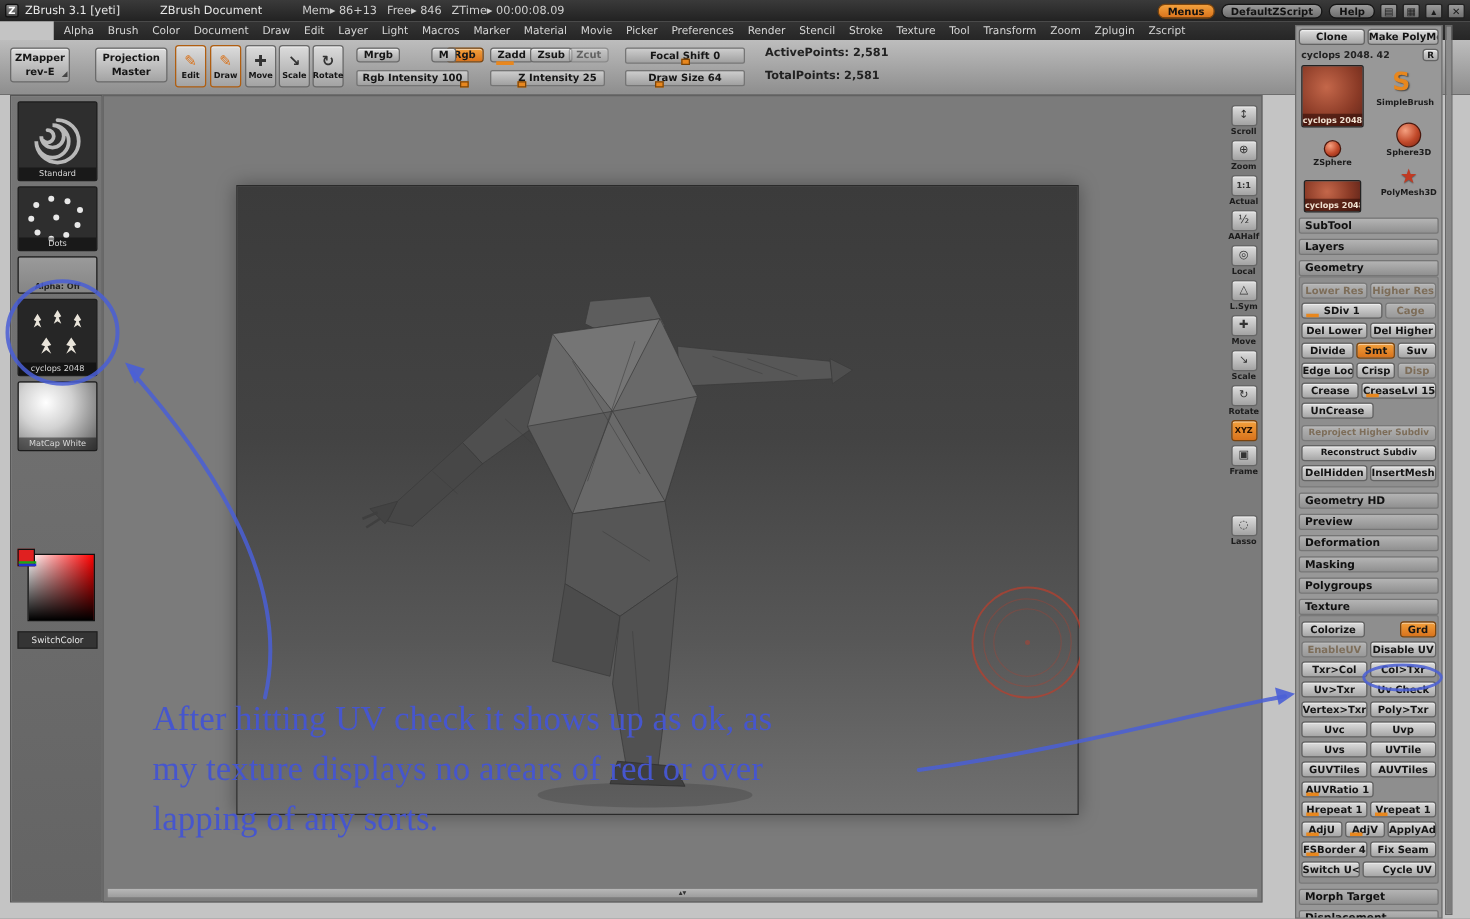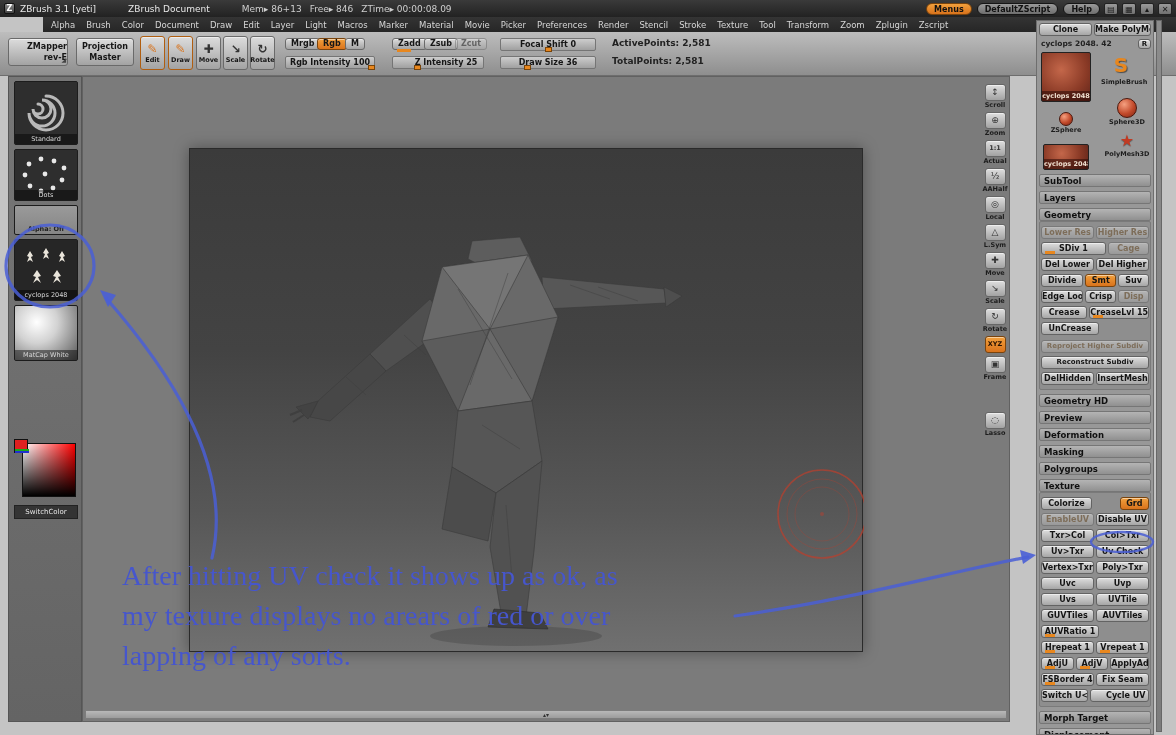--- a/index.html
+++ b/index.html
@@ -28,21 +28,21 @@
   .shelf .abs{position:absolute;}
   .big-btn{background:linear-gradient(#dcdcdc,#a3a3a3);border:1px solid #6a6a6a;border-radius:3px;text-align:center;font-size:8px;font-weight:bold;color:#161616;box-shadow:inset 0 1px 0 rgba(255,255,255,.5);}
   .two-line{line-height:11px;padding-top:2px;position:relative;}
   .corner{position:absolute;right:1px;bottom:0;font-size:6px;color:#444;}
   .tool-btn{width:25px;height:34px;display:flex;flex-direction:column;align-items:center;justify-content:center;gap:0;}
   .tool-btn .glyph{font-size:12px;line-height:13px;color:#333;}
   .tool-btn .lbl{font-size:6.5px;font-weight:bold;color:#161616;}
   .tool-btn.orange-ico{border-color:#b05e10;}
   .tool-btn.orange-ico .glyph{color:#d9731c;}
   .mini-btn{height:12px;line-height:10px;padding:0 5px;font-size:8px;}
-  .mini-btn.orange{background:linear-gradient(#f2a03c,#d9731c);border-color:#7a440d;}
+  .mini-btn.orange{background:linear-gradient(#f2a03c,#d9731c);border-color:#7a440d;margin-left:40px;}
   .mini-btn.faded{opacity:.5;}
   .slider{position:relative;background:linear-gradient(#cdcdcd,#a0a0a0);border:1px solid #757575;border-radius:2px;font-size:8px;font-weight:bold;text-align:center;height:13px;line-height:12px;color:#161616;}
   .slider .knob{position:absolute;bottom:-2px;width:7px;height:5px;background:#e8871e;border:1px solid #7a4408;}
   .shelf-points{font-size:9px;font-weight:bold;color:#222;line-height:15px;white-space:nowrap;}
   .zadd-mark{position:absolute;left:4px;bottom:-3px;width:14px;height:3px;background:#e8871e;}
   
   .left-tray{position:absolute;left:8px;top:76px;width:74px;height:646px;background:linear-gradient(#777,#646464);border:1px solid #555;z-index:5;}
   .thumb{position:absolute;left:5px;width:64px;background:#2d2d2d;border:1px solid #1c1c1c;border-radius:2px;overflow:hidden;}
   .thumb .tlabel{position:absolute;left:0;right:0;bottom:0;font-size:6.5px;color:#d8d8d8;text-align:center;background:rgba(0,0,0,.45);padding:1px 0;}
   .matcap{background:radial-gradient(circle at 35% 30%, #ffffff, #d2d2d2 38%, #8f8f8f 72%, #565656 100%);}
@@ -130,21 +130,21 @@
   <span class="menu-item">Stroke</span>
   <span class="menu-item">Texture</span>
   <span class="menu-item">Tool</span>
   <span class="menu-item">Transform</span>
   <span class="menu-item">Zoom</span>
   <span class="menu-item">Zplugin</span>
   <span class="menu-item">Zscript</span>
 </div>
 
 <div class="shelf">
-  <div class="abs big-btn two-line" style="left:8px;top:6px;width:60px;height:28px;text-align:right;">
+  <div class="abs big-btn two-line" style="left:8px;top:6px;width:48px;height:28px;">
     <div>ZMapper</div>
     <div>rev-E</div>
     <span class="corner">◢</span>
   </div>
   <div class="abs big-btn two-line" style="left:76px;top:6px;width:58px;height:28px;">
     <div>Projection</div>
     <div>Master</div>
   </div>
 
   <div class="abs big-btn tool-btn orange-ico" style="left:140px;top:4px;">
@@ -185,21 +185,21 @@
   <div class="abs slider" style="left:392px;top:24px;width:92px;padding-left:16px;">
     <span>Z Intensity 25</span>
     <span class="knob" style="left:21px;"></span>
   </div>
 
   <div class="abs slider" style="left:500px;top:6px;width:96px;">
     <span>Focal Shift 0</span>
     <span class="knob" style="left:44px;"></span>
   </div>
   <div class="abs slider" style="left:500px;top:24px;width:96px;">
-    <span>Draw Size 36</span>
+    <span>Draw Size 64</span>
     <span class="knob" style="left:23px;"></span>
   </div>
 
   <div class="abs shelf-points" style="left:612px;top:4px;">ActivePoints: 2,581</div>
   <div class="abs shelf-points" style="left:612px;top:22px;">TotalPoints: 2,581</div>
 </div>
 
 <div class="left-tray">
   <div class="thumb" style="top:4px;height:64px;">
     <svg width="62" height="62" viewBox="0 0 62 62">

